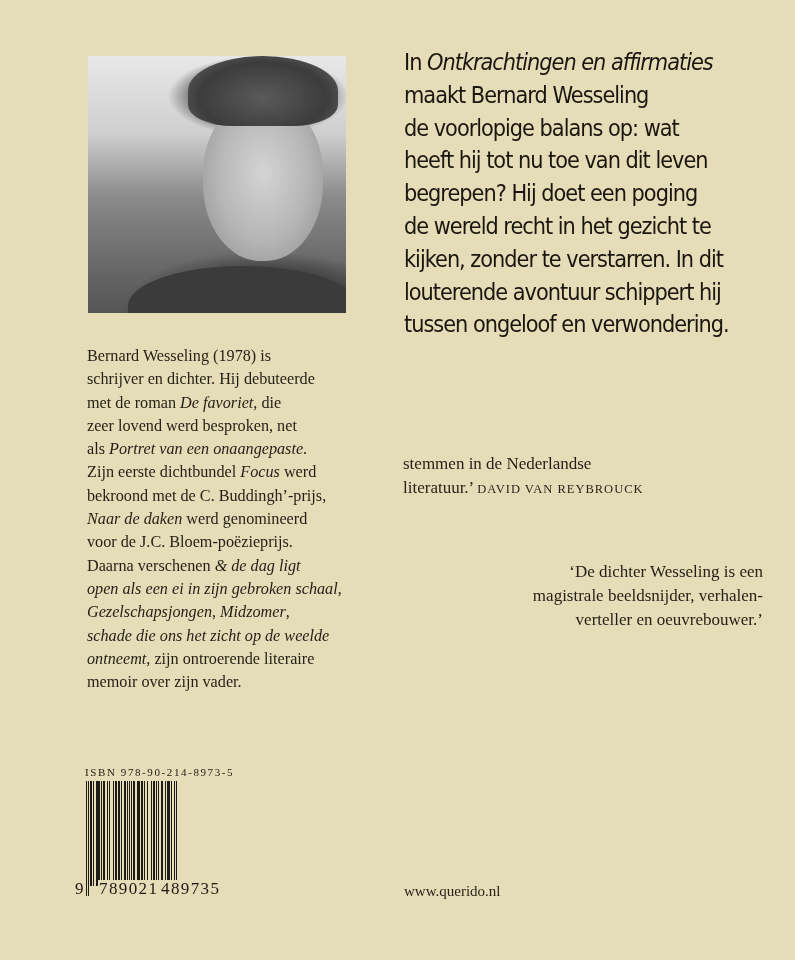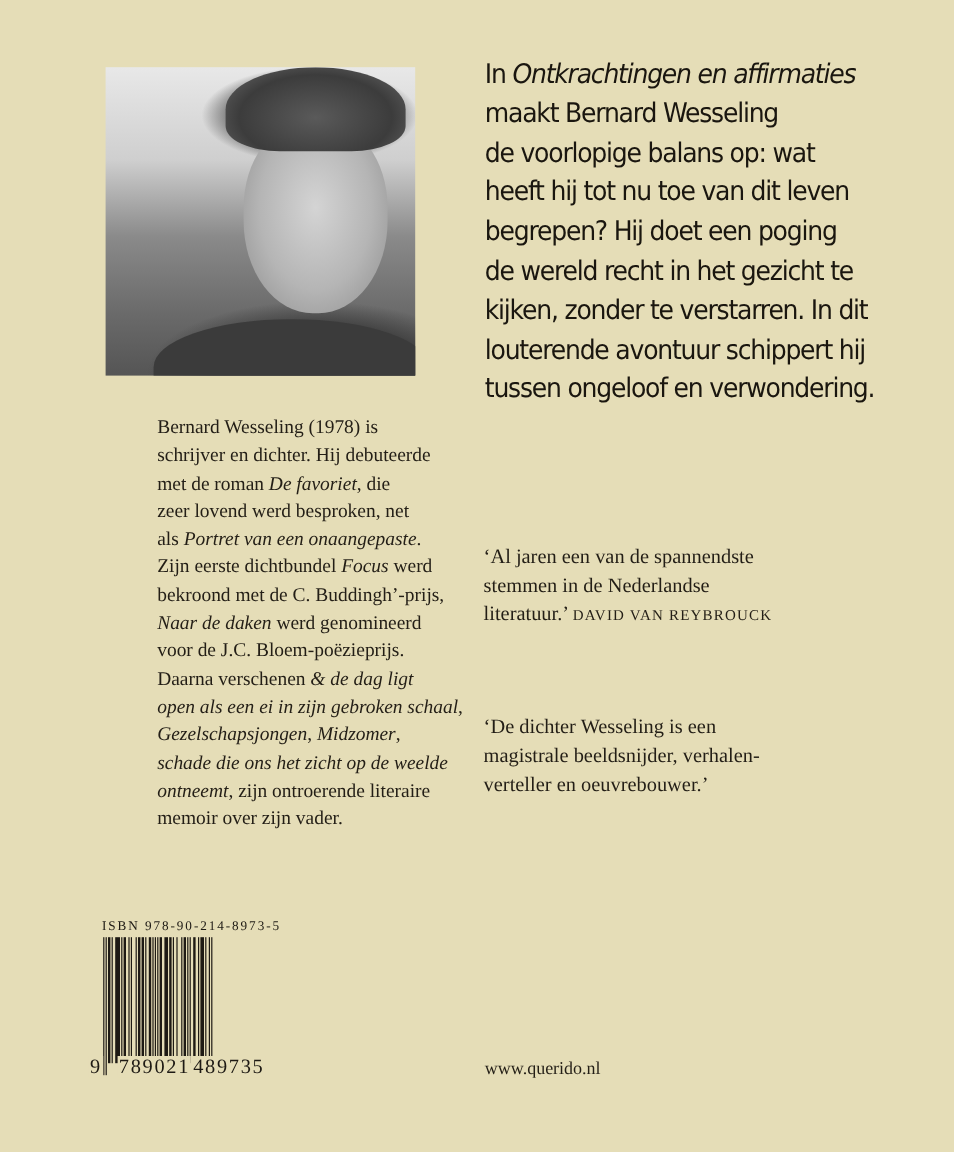--- a/index.html
+++ b/index.html
@@ -42,34 +42,33 @@
     white-space: nowrap;
     color: #1a160f;
   }
   .blurb .it { font-style: italic; }
   .bio {
     position: absolute; left: 87px; top: 345px; width: 310px;
     font-family: "Liberation Serif", serif;
     font-size: 16.2px; line-height: 23.3px;
     white-space: nowrap;
     color: #231e16;
-    margin-left: 44px;
   }
   .bio .it { font-style: italic; }
   .quote {
     position: absolute; left: 403px; width: 360px;
     font-family: "Liberation Serif", serif;
     font-size: 17px; line-height: 24px;
     white-space: nowrap;
     color: #231e16;
   }
   .quote .sc { font-size: 12.5px; letter-spacing: 1px; text-transform: uppercase; }
   .quote .sci { font-size: 12.5px; letter-spacing: 1px; text-transform: uppercase; font-style: italic; }
   .q1 { top: 452px; }
-  .q2 { top: 594px; }
+  .q2 { top: 560px; text-align: right; }
   .isbn-label {
     position: absolute; left: 85px; top: 766px;
     font-family: "Liberation Serif", serif; font-size: 11px; letter-spacing: 1.6px;
     color: #1e1a14;
     text-align: center;
   }
   .barcode {
     position: absolute; left: 86px; top: 781px; width: 136px; height: 115px;
     display: flex; align-items: flex-start;
   }
@@ -118,21 +117,20 @@
     <div><span>voor de J.C. Bloem-poëzieprijs.</span></div>
     <div><span>Daarna verschenen </span><span class="it">&amp; de dag ligt</span></div>
     <div><span class="it">open als een ei in zijn gebroken schaal</span><span>,</span></div>
     <div><span class="it">Gezelschapsjongen</span><span>, </span><span class="it">Midzomer</span><span>,</span></div>
     <div><span class="it">schade die ons het zicht op de weelde</span></div>
     <div><span class="it">ontneemt</span><span>, zijn ontroerende literaire</span></div>
     <div><span>memoir over zijn vader.</span></div>
   </div>
 
 <div class="quote q1">
-  <div>‘Al jaren een van de spannendste</div>
   <div>stemmen in de Nederlandse</div>
   <div><span>literatuur.’</span> <span class="sc">David van Reybrouck</span></div>
 </div>
 
 <div class="quote q2" id="q2">
   <div>‘De dichter Wesseling is een</div>
   <div>magistrale beeldsnijder, verhalen-</div>
   <div>verteller en oeuvrebouwer.’</div>
 </div>
 

